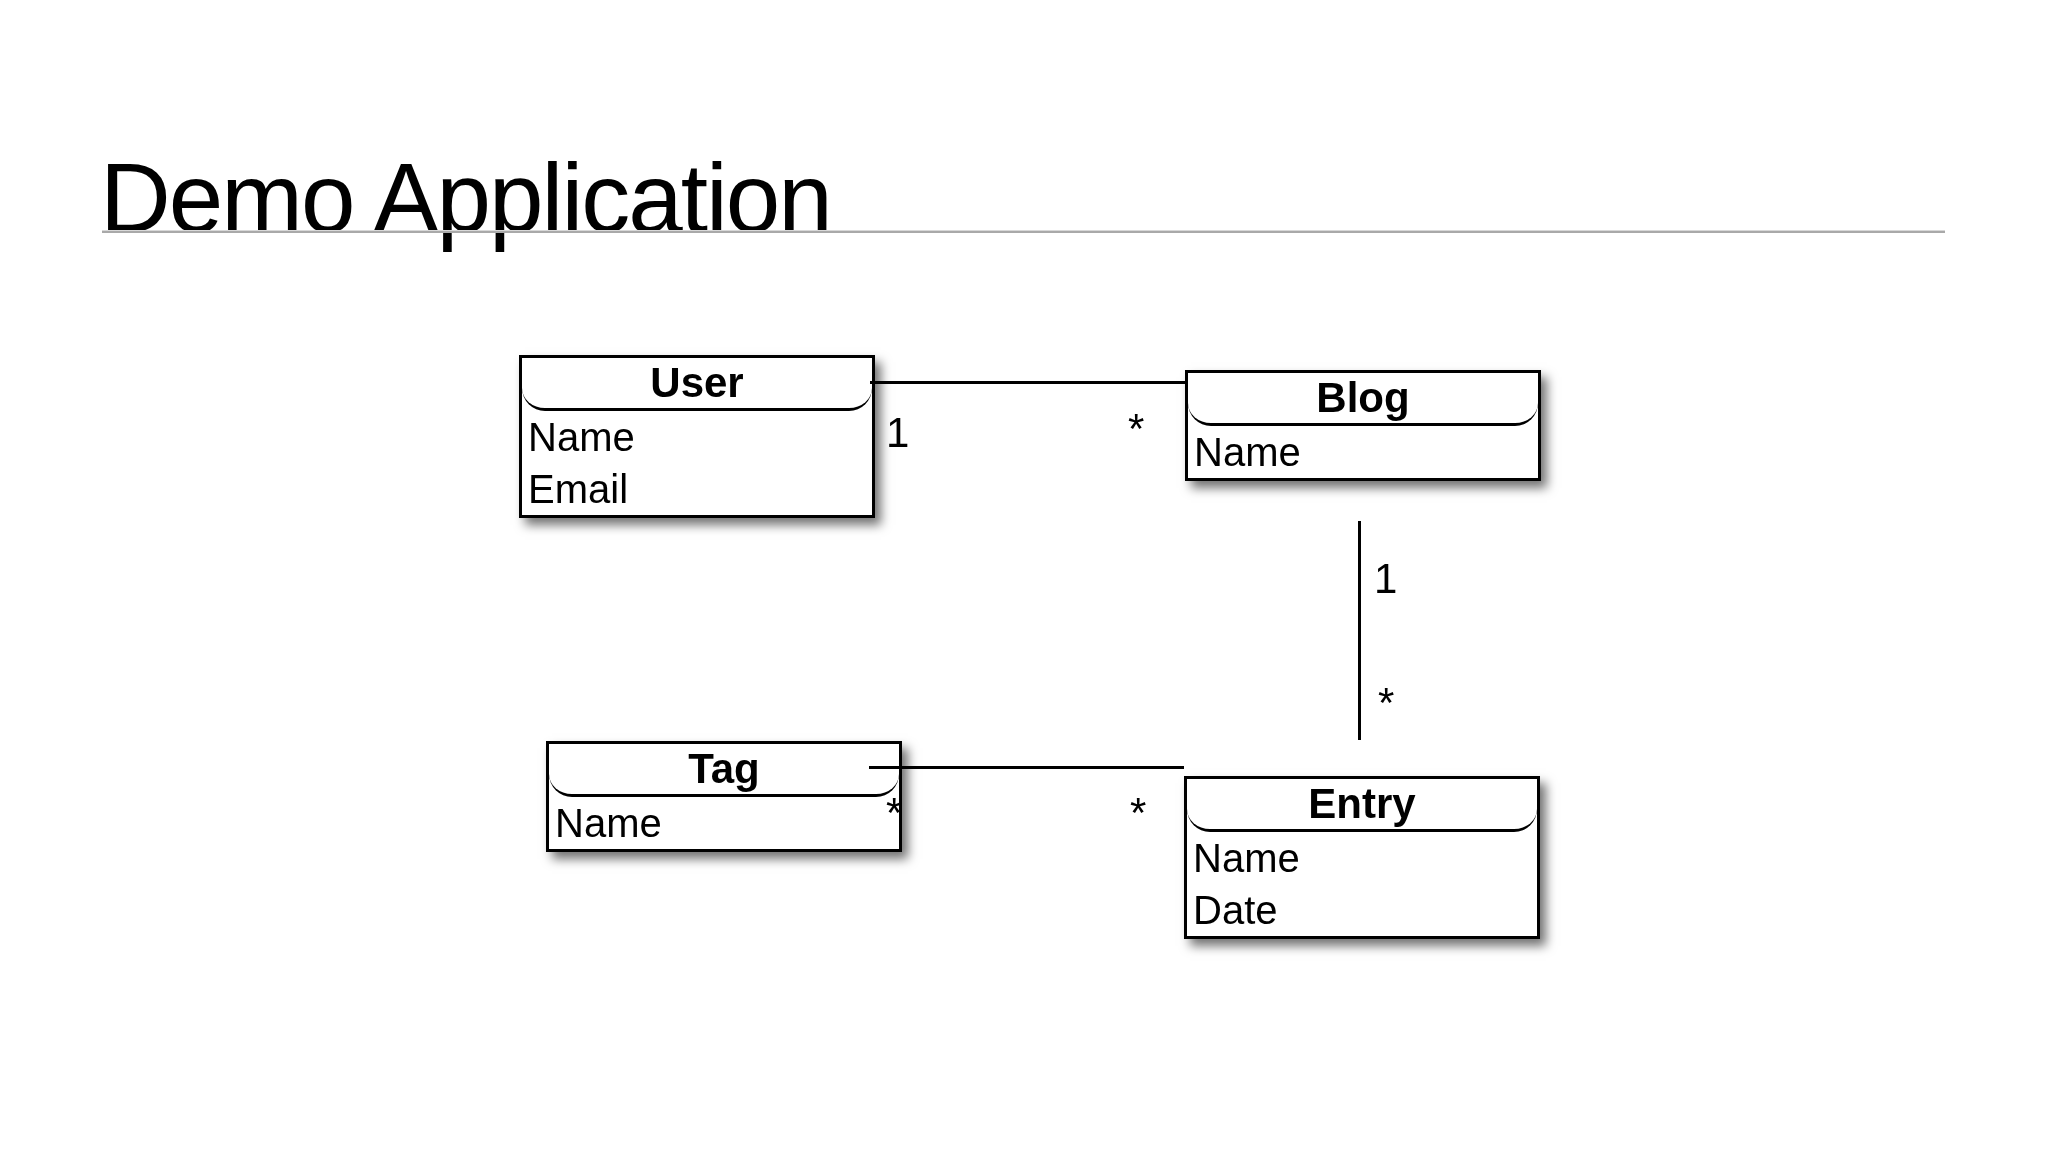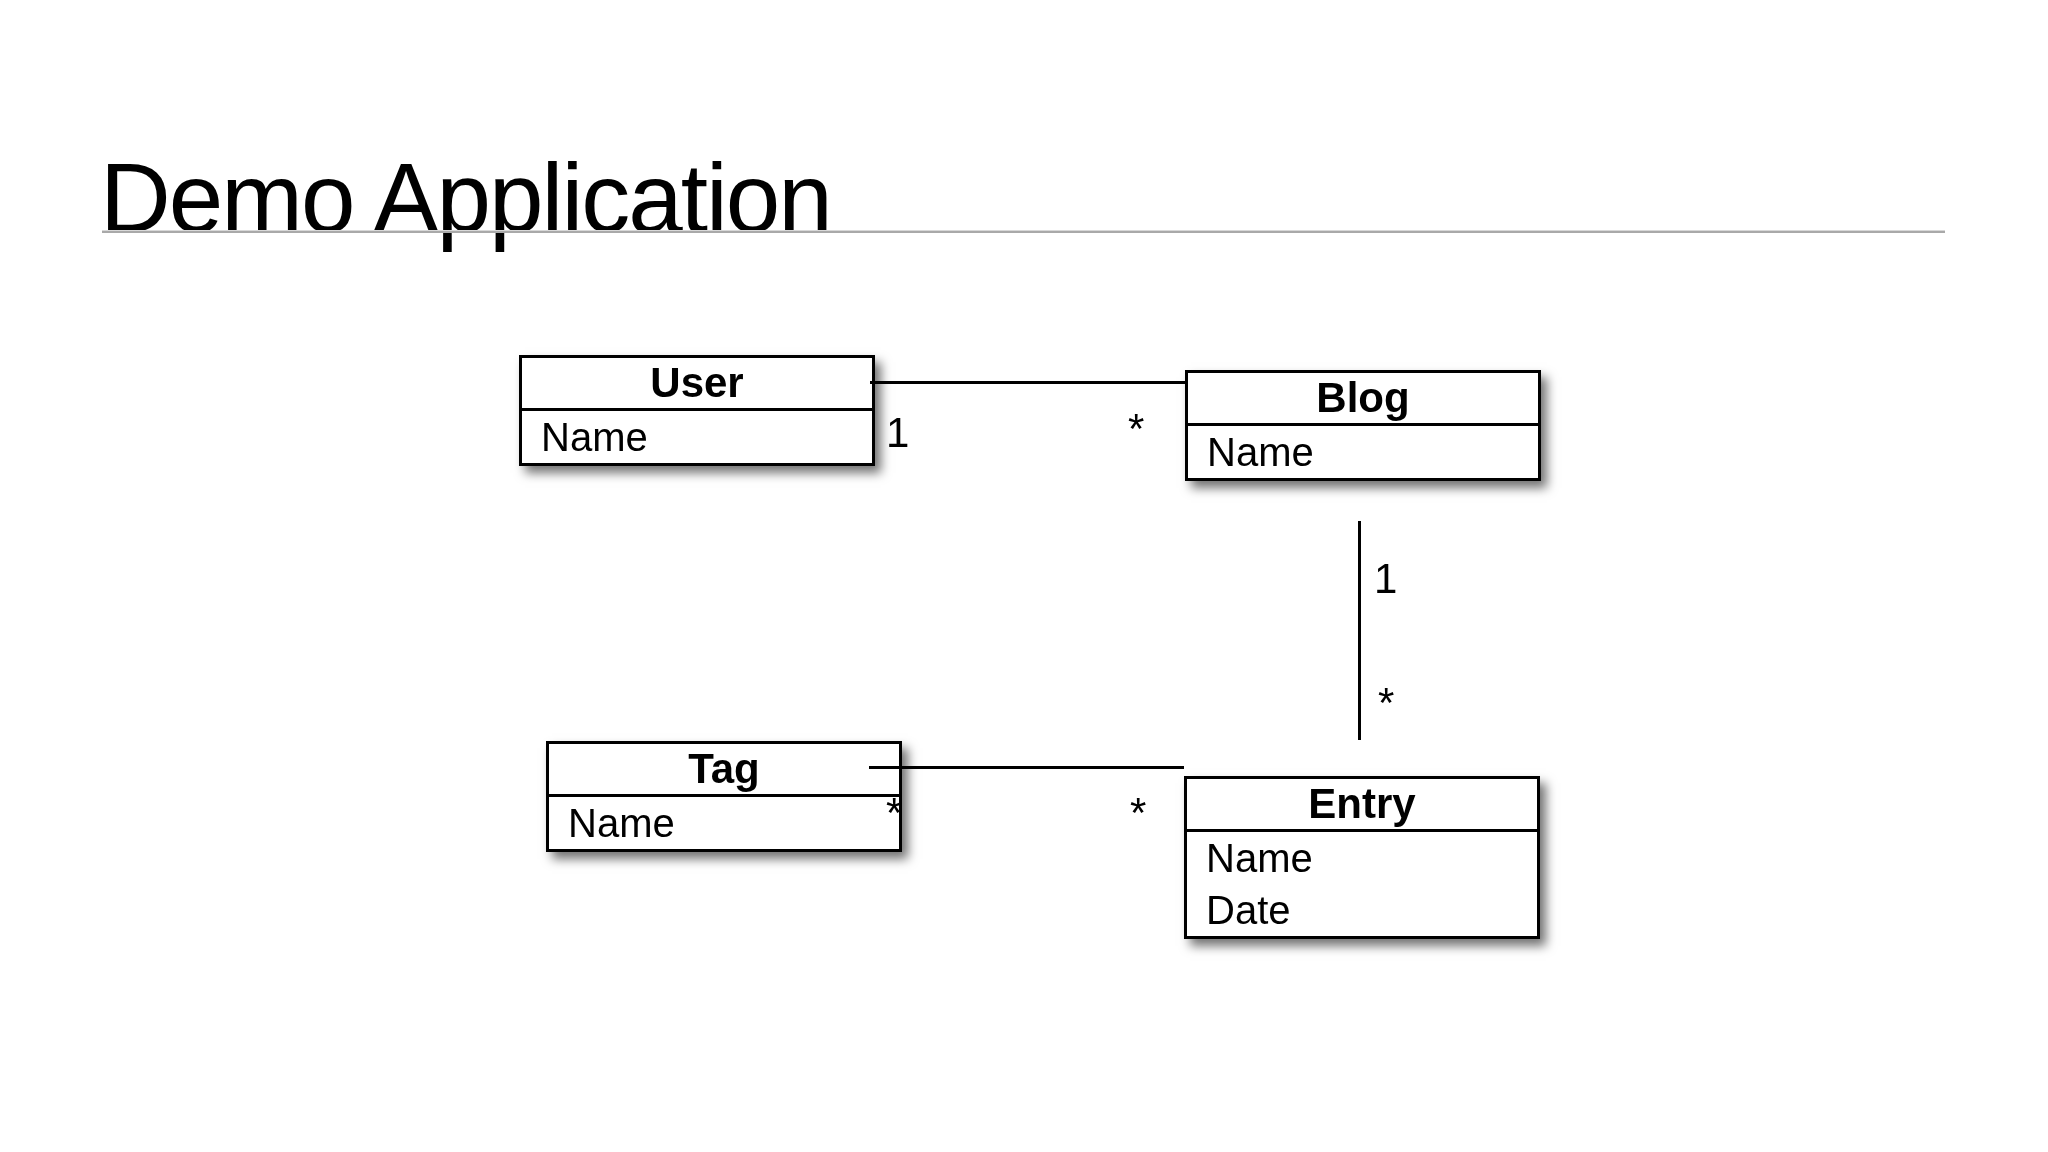--- a/index.html
+++ b/index.html
@@ -43,26 +43,27 @@
     box-shadow: 6px 7px 10px rgba(0, 0, 0, 0.55);
   }
   .entity-header {
     height: 50px;
     line-height: 50px;
     border-bottom: 3px solid #000000;
     text-align: center;
     font-weight: bold;
     font-size: 42px;
     color: #000000;
+    border-radius: 23px;
   }
   .entity-row {
     height: 52px;
     line-height: 52px;
     font-size: 40px;
-    padding-left: 19px;
+    padding-left: 6px;
     color: #000000;
   }
   .entity-user  { left: 519px;  top: 355px; }
   .entity-blog  { left: 1185px; top: 370px; }
   .entity-tag   { left: 518px;  top: 741px; margin-left: 28px; }
   .entity-entry { left: 1184px; top: 740px; margin-top: 36px; }
   .edge {
     position: absolute;
     background: #000000;
   }
@@ -86,20 +87,21 @@
 <body>
 
 <div class="slide">
 
   <h1 class="slide-title">Demo Application</h1>
   <div class="title-rule"></div>
 
   <div class="entity entity-user">
     <div class="entity-header">User</div>
     <div class="entity-row">Name</div>
+    <div class="entity-row">Email</div>
   </div>
 
   <div class="entity entity-blog">
     <div class="entity-header">Blog</div>
     <div class="entity-row">Name</div>
   </div>
 
   <div class="entity entity-tag">
     <div class="entity-header">Tag</div>
     <div class="entity-row">Name</div>

